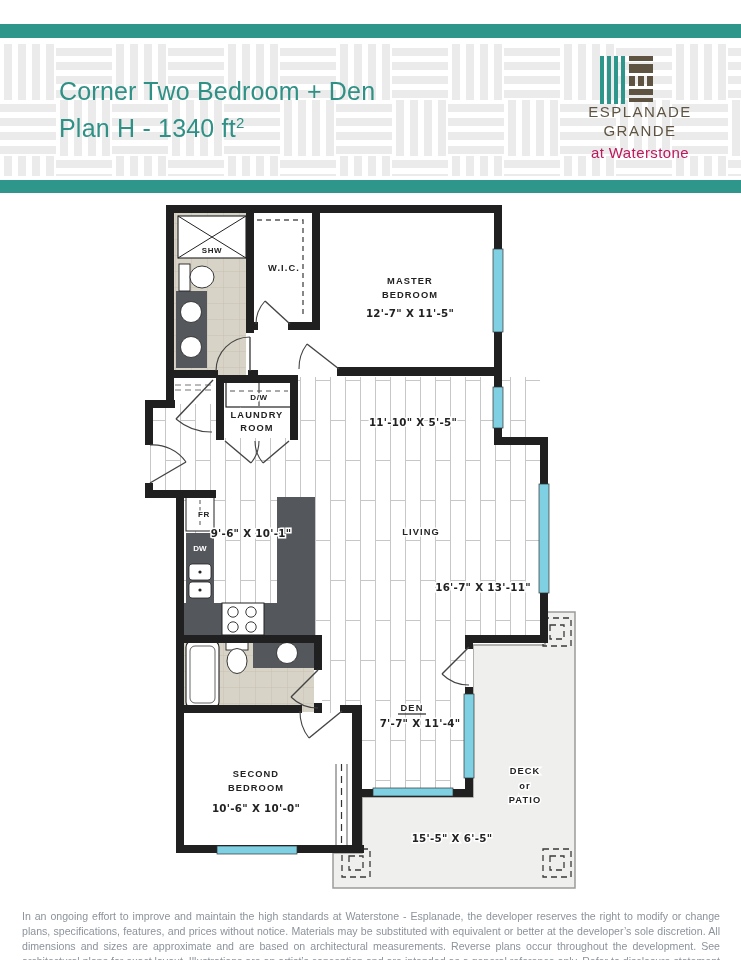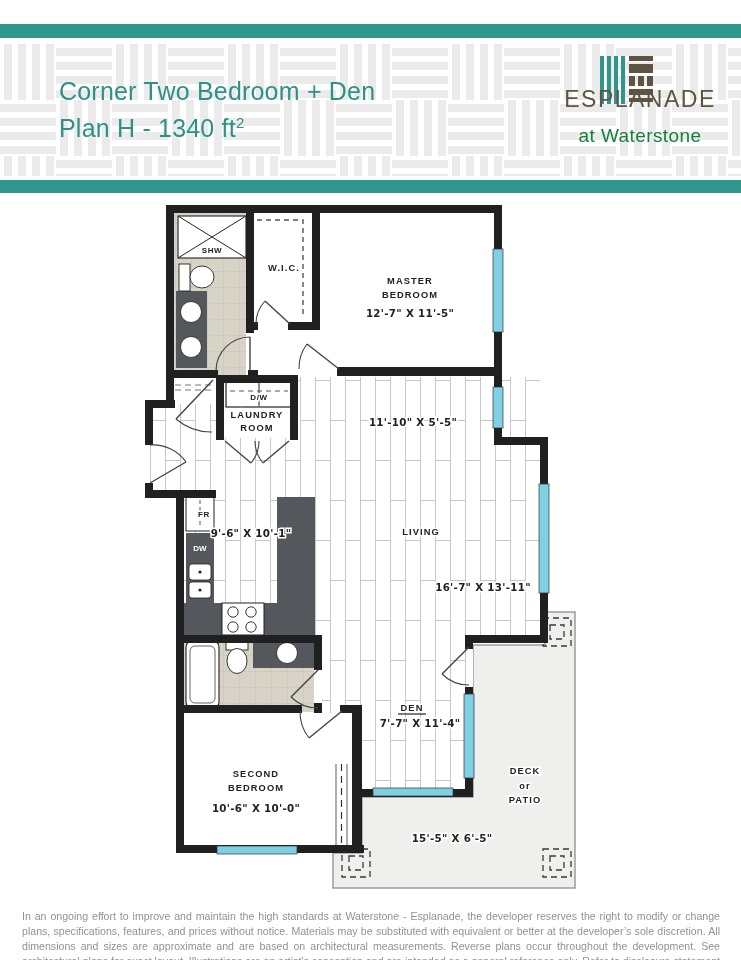--- a/index.html
+++ b/index.html
@@ -7,23 +7,23 @@
         font-family:"Liberation Sans",sans-serif;}
   .bar{position:absolute;left:0;width:741px;background:#2f968b;}
   .bar-top{top:24px;height:14px;}
   .bar-bottom{top:180px;height:13px;}
   .pattern-band{position:absolute;left:0;top:44px;width:741px;height:132px;}
   .header-title{position:absolute;left:59px;top:76px;color:#2f9186;
                 font-size:25px;line-height:31px;letter-spacing:0.2px;}
   .header-title sup{font-size:15px;}
   .logo{position:absolute;left:560px;top:50px;width:160px;text-align:center;}
   .logo-icon{position:absolute;left:38px;top:0;width:58px;height:56px;}
-  .logo-name{position:relative;top:40px;color:#5f5442;font-size:23px;
+  .logo-name{position:relative;top:52px;color:#5f5442;font-size:15px;
              letter-spacing:1.5px;line-height:19px;font-weight:500;}
-  .logo-tag{position:relative;top:56px;color:#15803d;font-size:19px;letter-spacing:0.4px;}
+  .logo-tag{position:relative;top:56px;color:#be185d;font-size:15px;letter-spacing:0.4px;}
   .plan{position:absolute;left:0;top:0;}
   .plan text{font-family:"Liberation Sans",sans-serif;fill:#222222;
              paint-order:stroke;stroke:#ffffff;stroke-width:3px;}
   .plan text.room{font-size:9.3px;font-weight:600;letter-spacing:1.1px;}
   .plan text.dim{font-family:"DejaVu Sans",sans-serif;font-size:10.3px;font-weight:600;letter-spacing:0.3px;}
   .plan text.small{font-size:8px;font-weight:600;letter-spacing:0.6px;}
   .plan text.onDark{fill:#ffffff;stroke:none;font-size:8px;font-weight:600;}
   .disclaimer{position:absolute;left:22px;top:898px;width:698px;color:#8d939b;
               font-size:10.6px;line-height:15px;text-align:justify;}
 </style>
@@ -81,20 +81,21 @@
         <rect x="31" y="14" width="24" height="9"></rect>
         <rect x="31" y="26" width="6" height="10"></rect>
           <rect x="40" y="26" width="6" height="10"></rect>
           <rect x="49" y="26" width="6" height="10"></rect>
         <rect x="31" y="39" width="24" height="6"></rect>
         <rect x="31" y="48" width="24" height="4"></rect>
       </g>
     </svg>
     <div class="logo-name">
       <div>ESPLANADE</div>
+      <div>GRANDE</div>
     </div>
     <div class="logo-tag">at Waterstone</div>
   </div>
 
   <div class="bar bar-bottom"></div>
 
   <svg class="plan" width="741" height="960" viewBox="0 0 741 960">
     <defs>
       <pattern id="planks" width="30" height="80" patternUnits="userSpaceOnUse">
         <rect width="30" height="80" fill="#ffffff"></rect>

